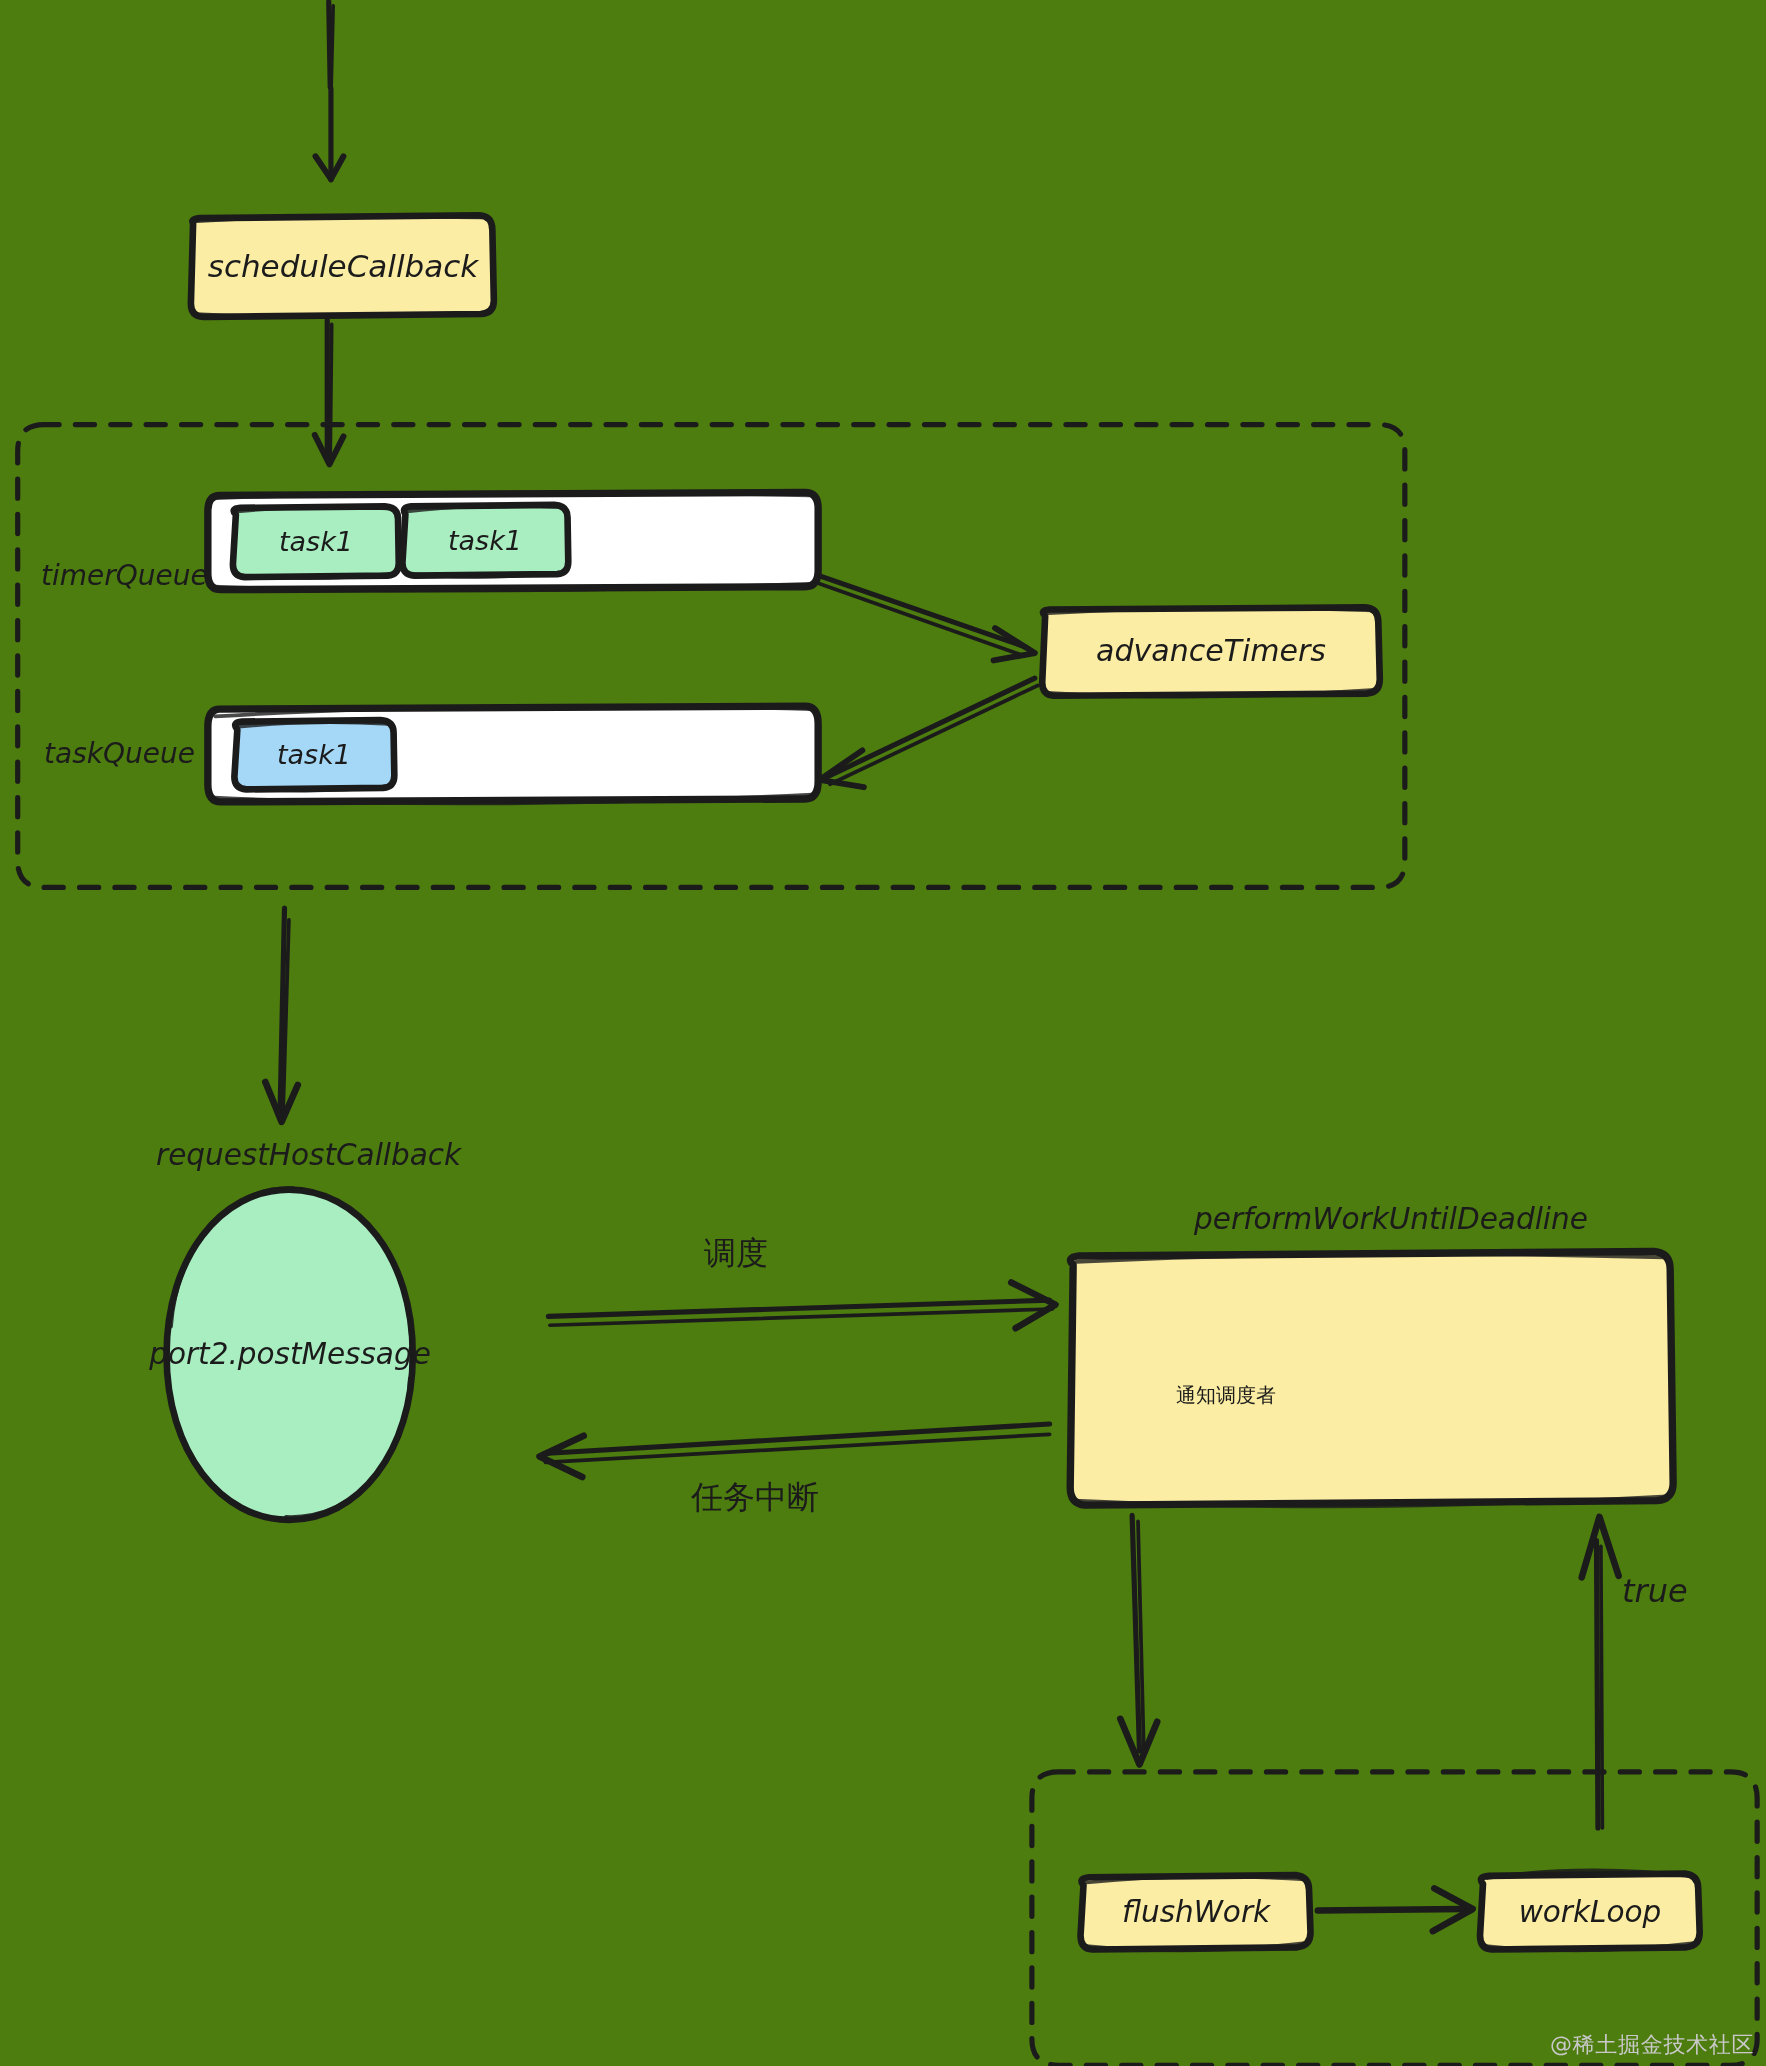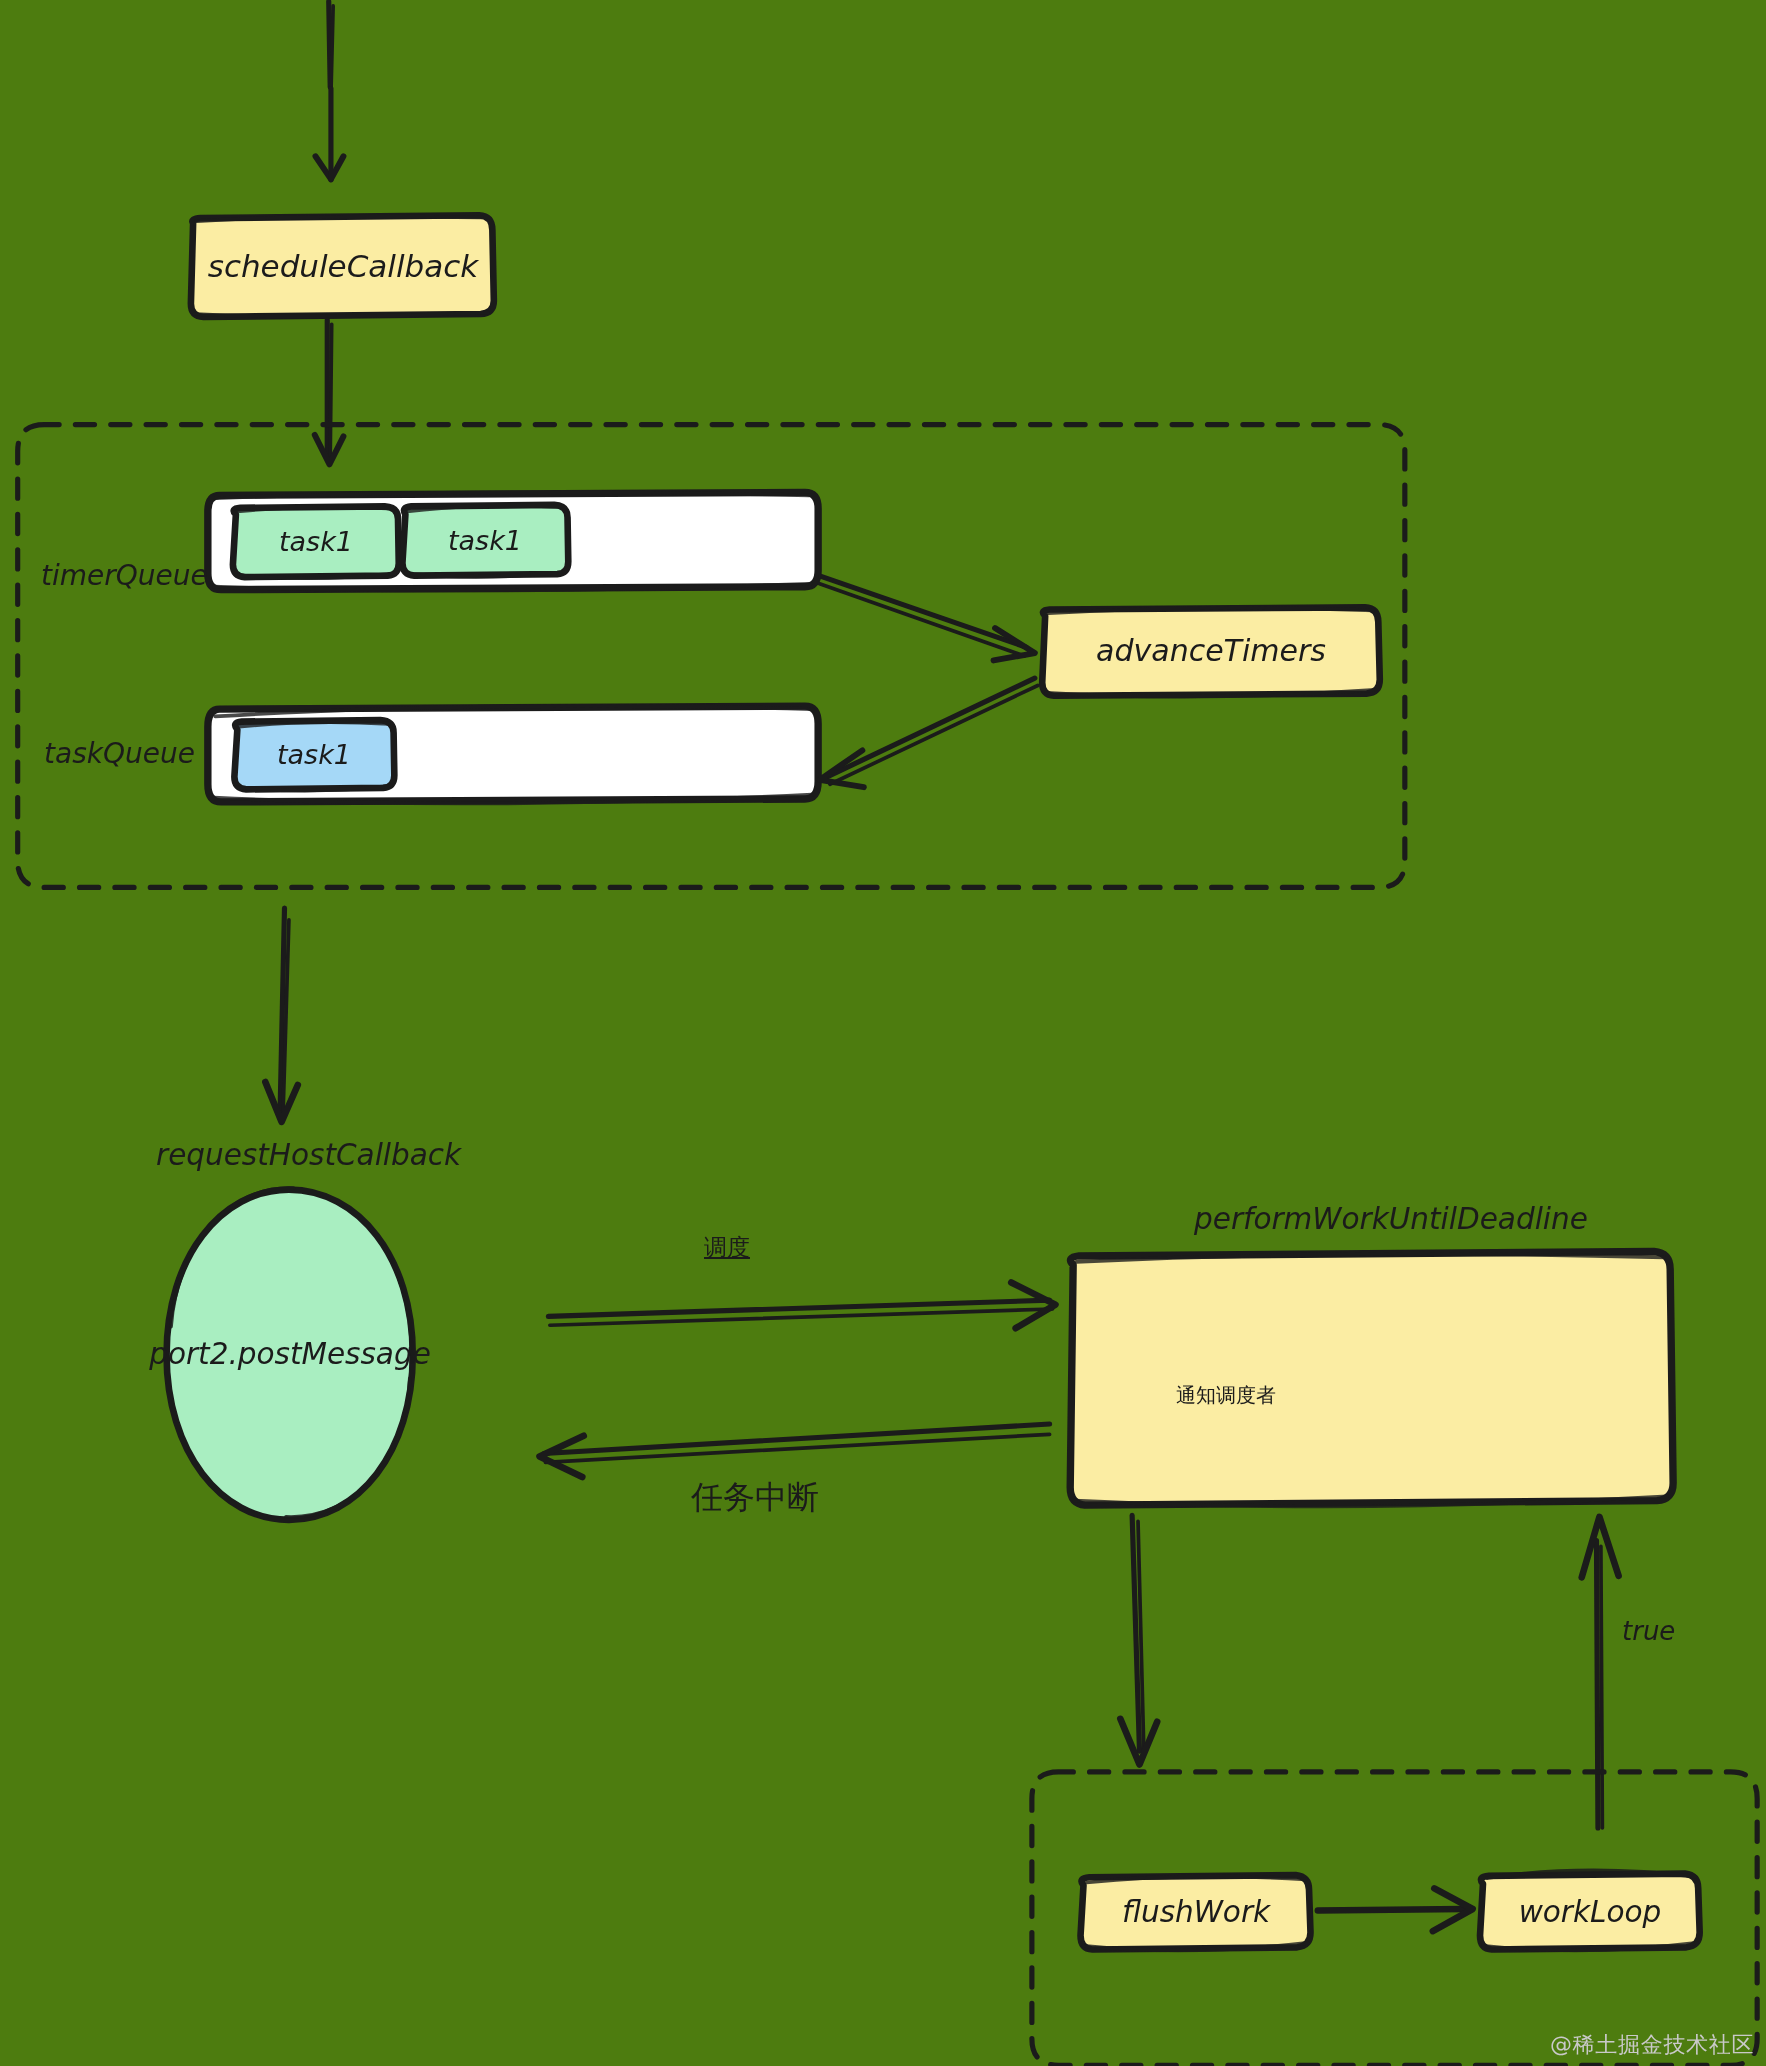--- a/index.html
+++ b/index.html
@@ -240,23 +240,23 @@
   <div class="node-label t-hand" style="left:1042px; top:607px; width:338px; height:88px; font-size:30px;">advanceTimers</div>
 
   <div class="free-label t-hand" style="left:156px; top:1138px; font-size:29.5px;">requestHostCallback</div>
 
   <div class="node-label t-hand" style="left:167px; top:1319px; width:246px; height:71px; font-size:29.5px;">port2.postMessage</div>
 
   <div class="free-label t-hand" style="left:1194px; top:1202px; font-size:29.5px;">performWorkUntilDeadline</div>
 
   <div class="free-label" style="left:1176px; top:1382px; font-size:20px;">通知调度者</div>
 
-  <div class="free-label" style="left:704px; top:1232px; font-size:23px;text-decoration:underline;">调度</div>
+  <div class="free-label" style="left:704px; top:1232px; font-size:32px;">调度</div>
   <div class="free-label" style="left:691px; top:1476px; font-size:32px;">任务中断</div>
-  <div class="free-label t-hand" style="left:1622px; top:1616px; font-size:26px;">true</div>
+  <div class="free-label t-hand" style="left:1622px; top:1572px; font-size:32px;">true</div>
 
   <div class="node-label t-hand" style="left:1480px; top:1874px; width:220px; height:76px; font-size:29.5px;">workLoop</div>
 
   <div class="node-label t-hand" style="left:1081px; top:1875px; width:230px; height:74px; font-size:29.5px;">flushWork</div>
 
   <div class="watermark">@稀土掘金技术社区</div>
 
 </div>
 
 

